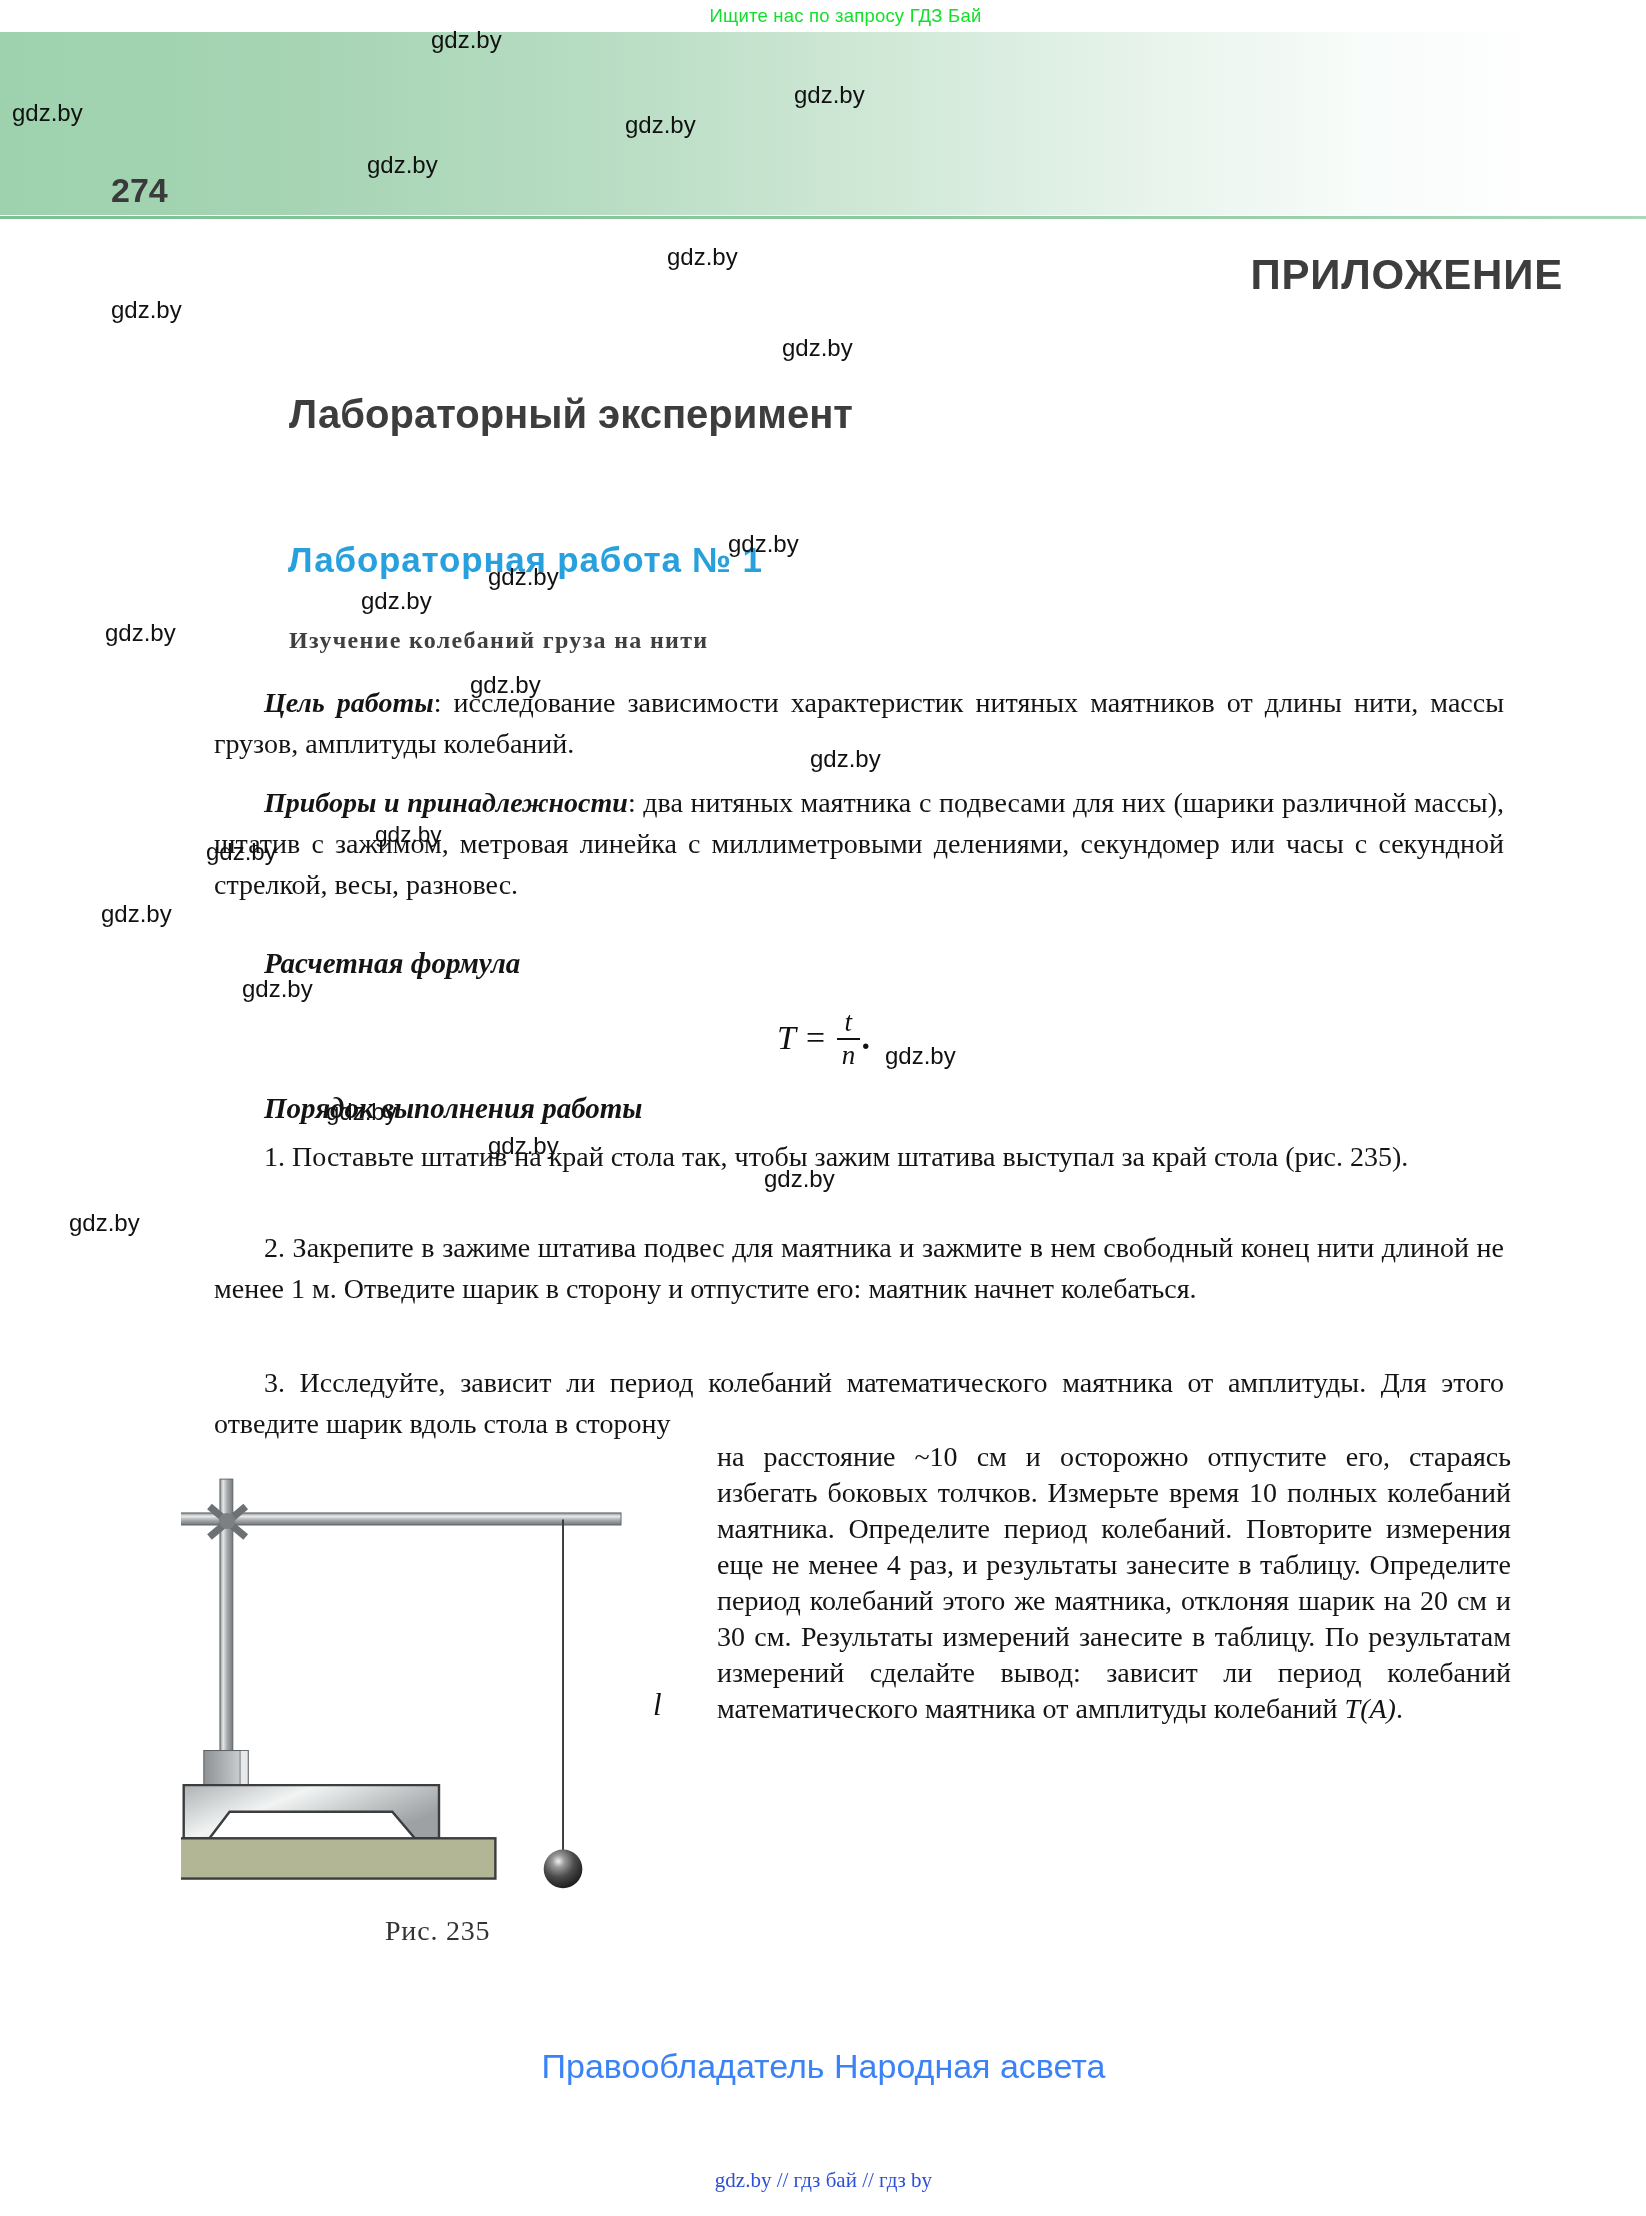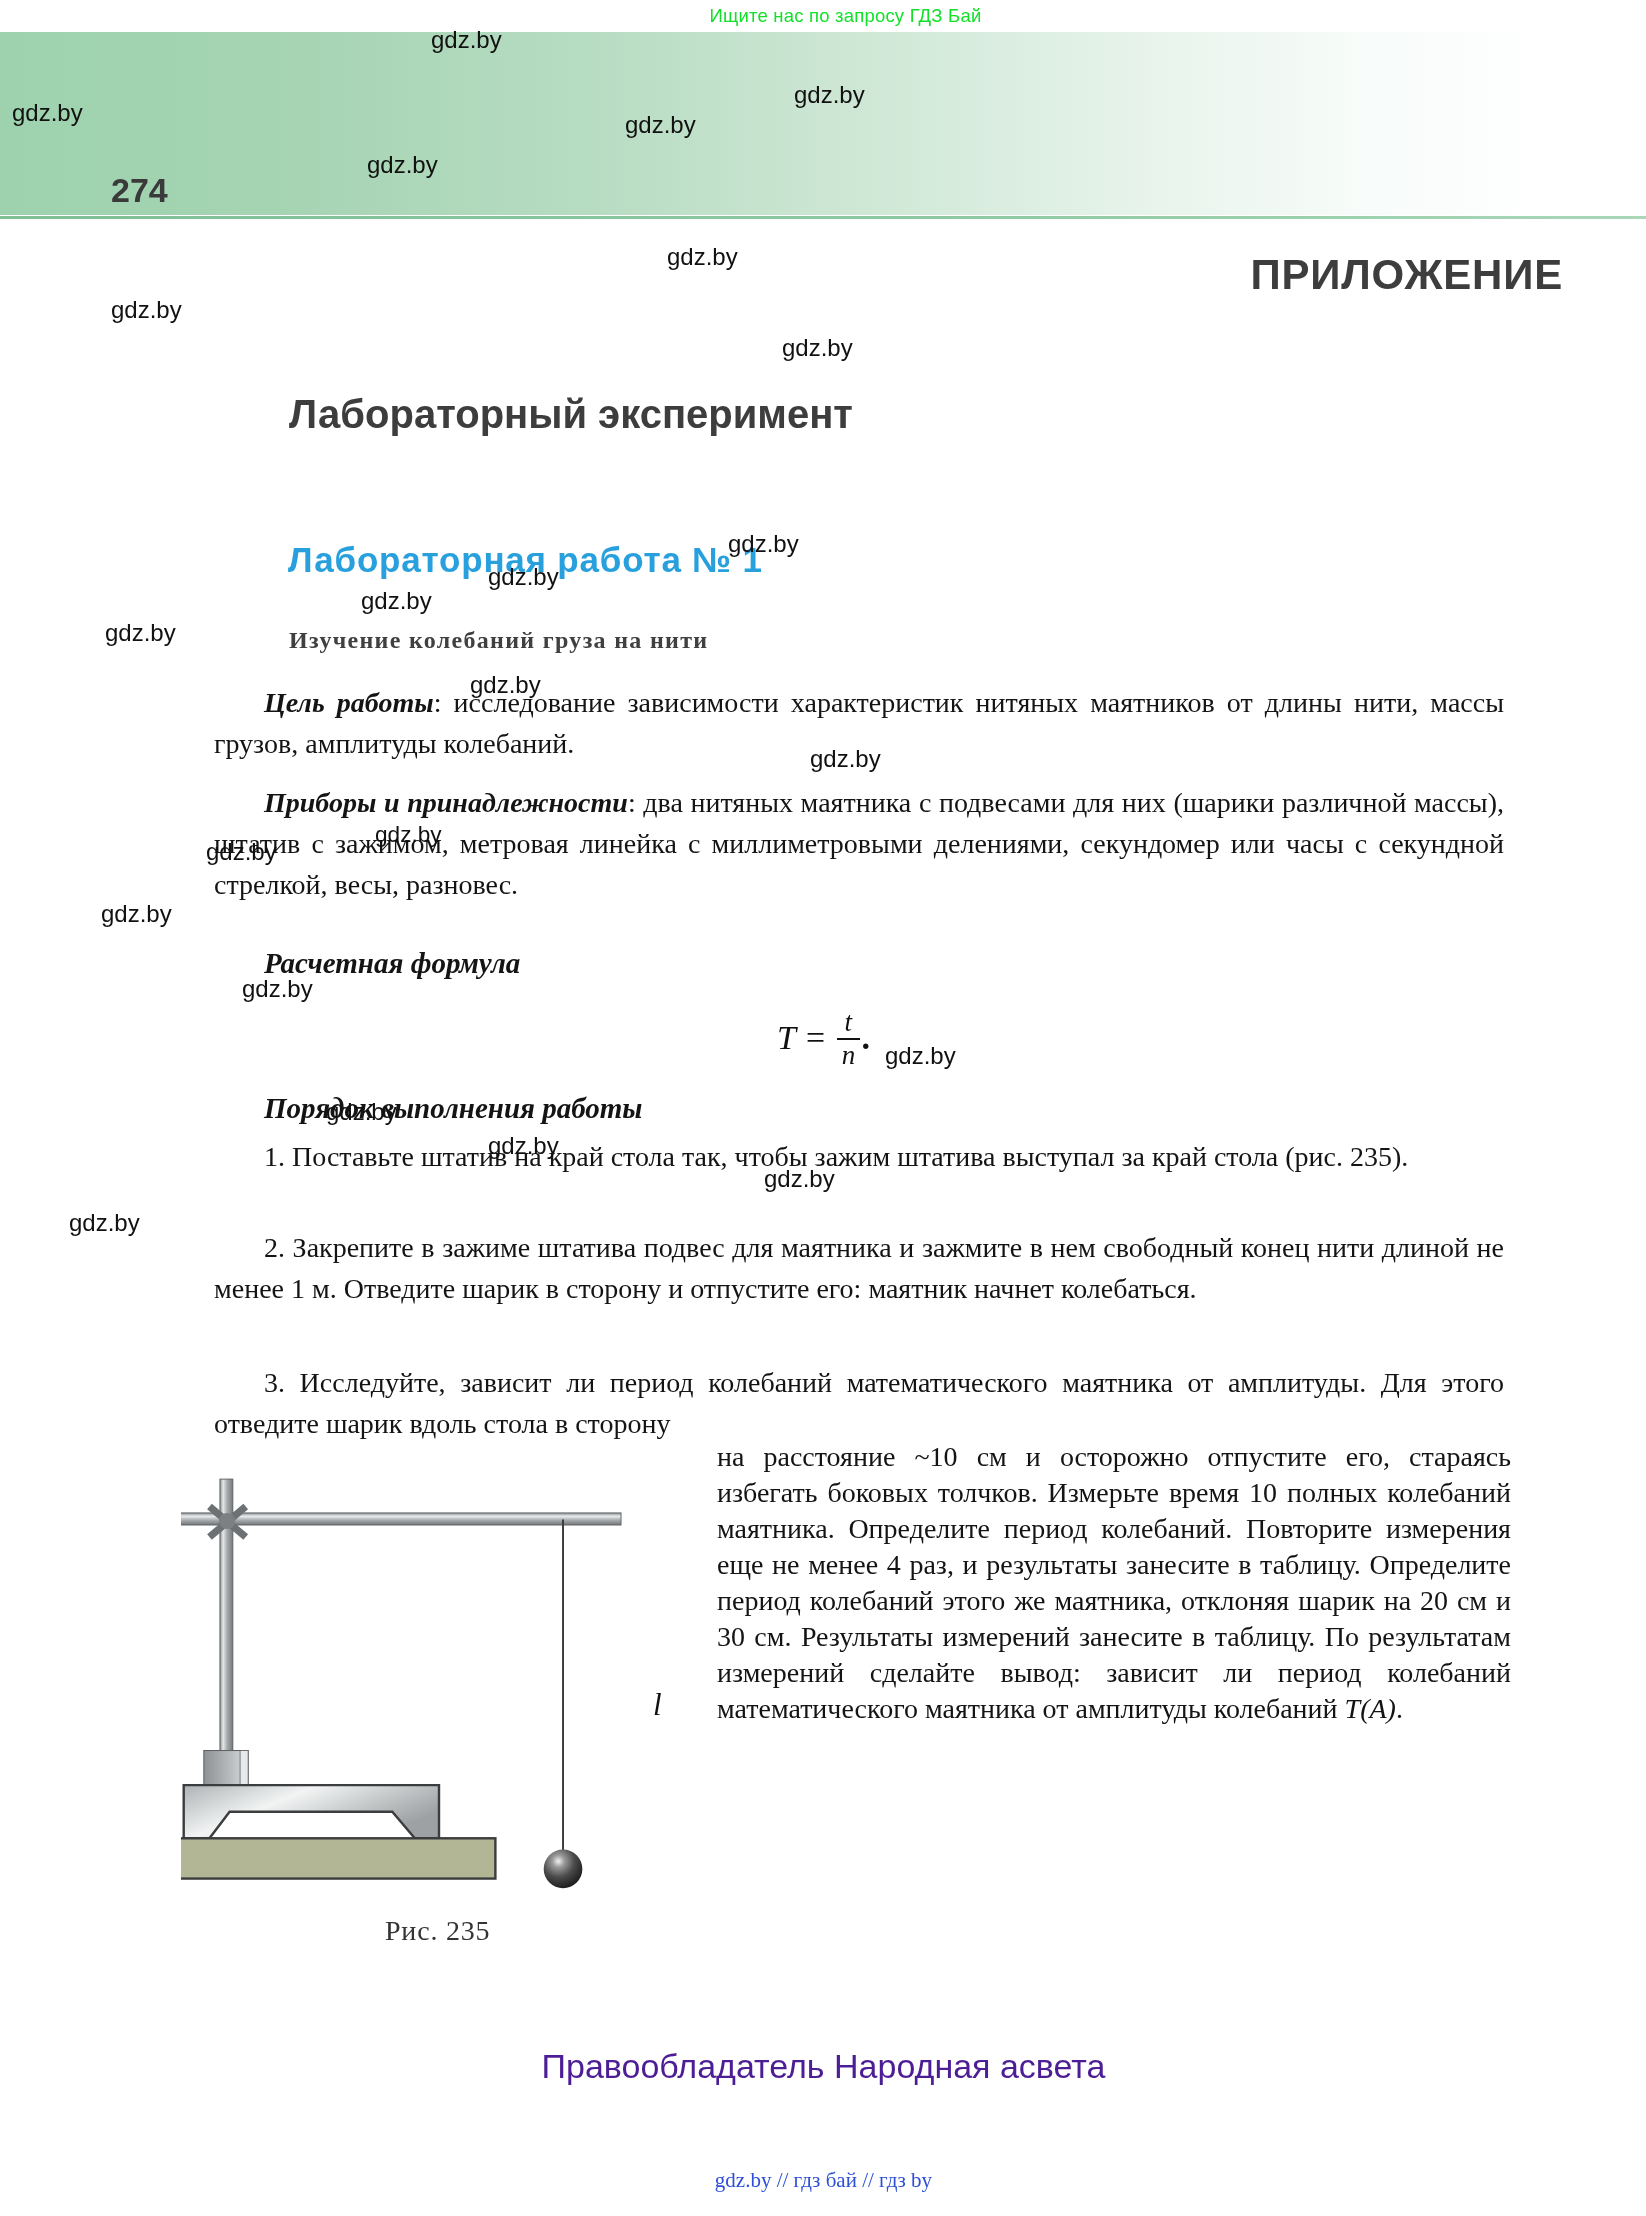--- a/index.html
+++ b/index.html
@@ -220,21 +220,21 @@
 
   
   .copyright {
     position: absolute;
     top: 2047px;
     left: 0;
     width: 1647px;
     text-align: center;
     font-family: "Liberation Sans", sans-serif;
     font-size: 34px;
-    color: #4c1d95;
+    color: #3b82f6;
   }
   .bottom-links {
     position: absolute;
     top: 2168px;
     left: 0;
     width: 1647px;
     text-align: center;
     font-family: "Liberation Serif", serif;
     font-size: 21px;
     color: #2d4fd6;

